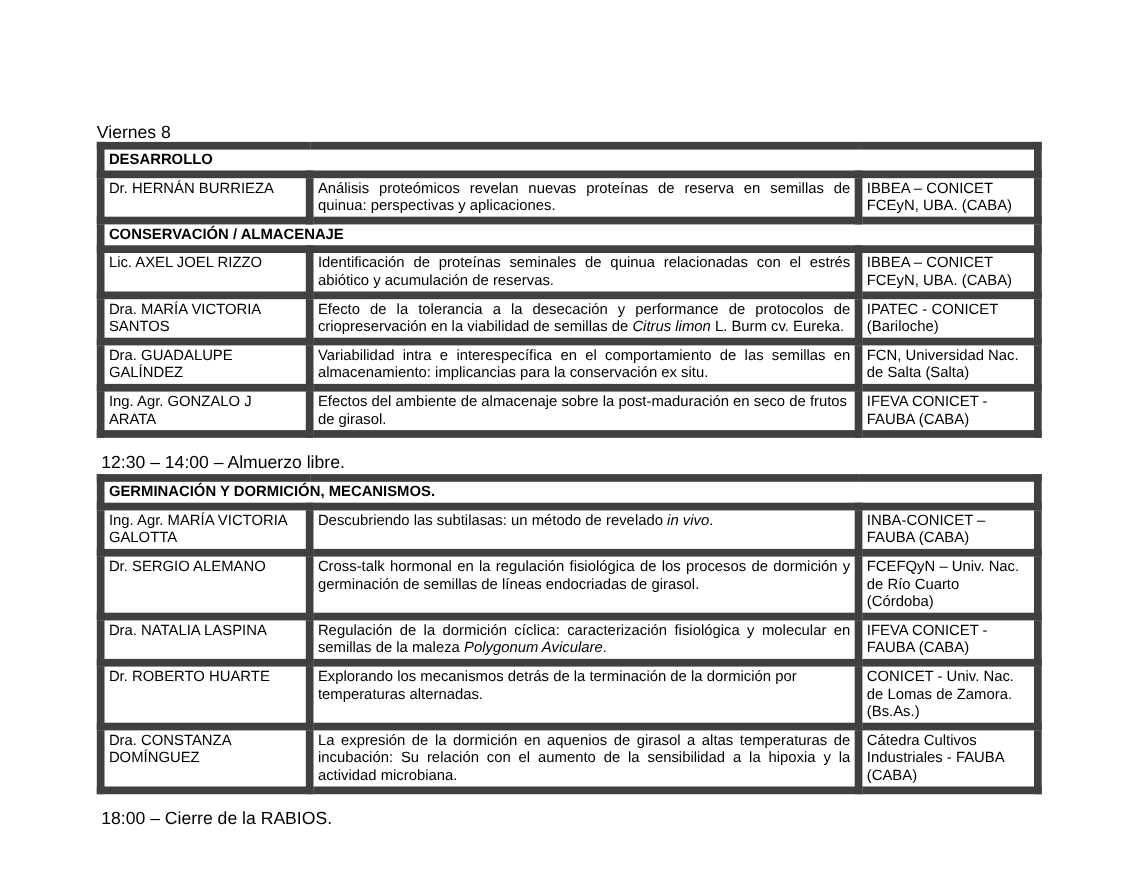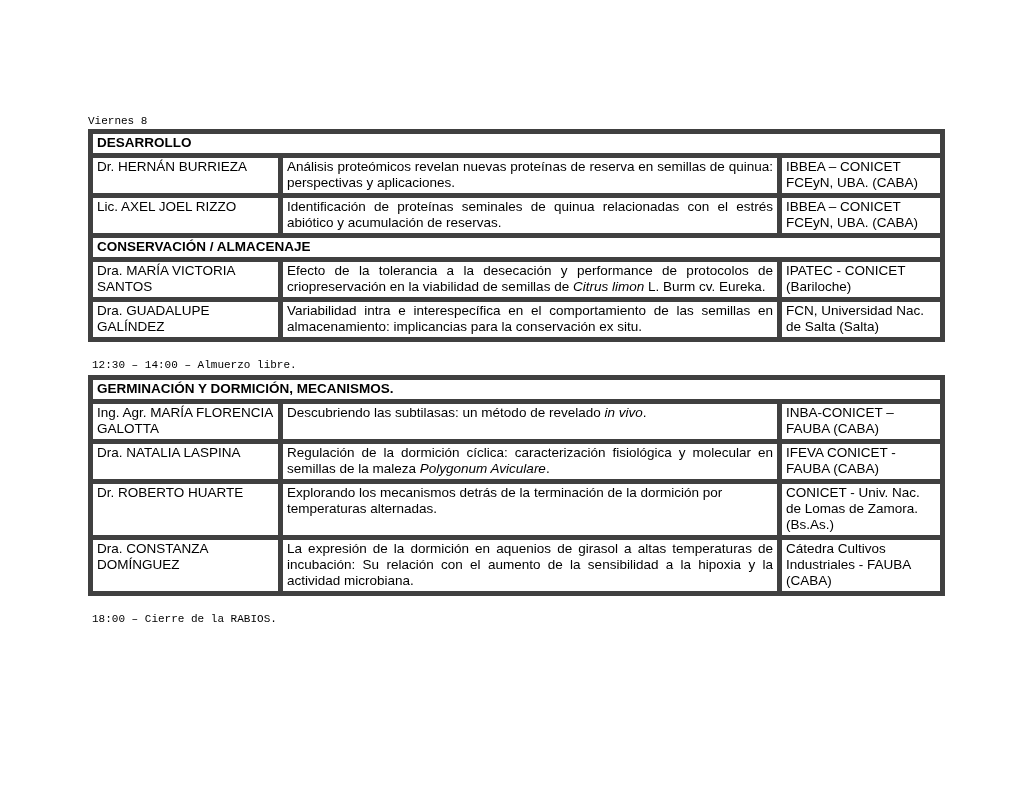--- a/index.html
+++ b/index.html
@@ -16,37 +16,36 @@
     -webkit-font-smoothing: antialiased;
   }
   .page {
     position: absolute;
     left: 88px;
     top: 113px;
     width: 852px;
   }
   p.doc-line {
     margin: 0;
-    font-size: 11px;
+    font-size: 16px;
     line-height: 16px;
     white-space: pre-wrap;
-    font-family: Liberation Mono, monospace;
   }
   p.session-note { margin: 16px 0; }
   p.note { margin: 15px 0 2px 0; padding-left: 4px; }
   table.schedule {
     border-collapse: collapse;
     width: 852px;
     table-layout: fixed;
   }
   col.col-speaker { width: 190px; }
   col.col-talk    { width: 499px; }
   col.col-aff     { width: 163px; }
   table.schedule td {
-    border: 5px solid #404040;
+    border: 7px solid #404040;
     vertical-align: top;
     font-size: 13.5px;
     line-height: 16px;
     padding: 1px 4px 2px 4px;
     overflow: hidden;
   }
   td.section-header {
     font-weight: bold;
     font-size: 15px;
     line-height: 17px;
@@ -72,56 +71,66 @@
   <tbody>
         <tr>
           <td colspan="3" class="section-header">DESARROLLO</td>
         </tr>
         <tr>
           <td class="speaker">Dr. HERNÁN BURRIEZA</td>
           <td class="talk justify"><span>Análisis proteómicos revelan nuevas proteínas de reserva en semillas de quinua: perspectivas y aplicaciones.</span></td>
           <td class="affiliation">IBBEA – CONICET FCEyN, UBA. (CABA)</td>
         </tr>
         <tr>
+          <td colspan="3" class="section-header">CONSERVACIÓN / ALMACENAJE</td>
+        </tr>
+        <tr>
           <td class="speaker">Lic. AXEL JOEL RIZZO</td>
           <td class="talk justify"><span>Identificación de proteínas seminales de quinua relacionadas con el estrés abiótico y acumulación de reservas.</span></td>
           <td class="affiliation">IBBEA – CONICET FCEyN, UBA. (CABA)</td>
-        </tr>
-        <tr>
-          <td colspan="3" class="section-header">CONSERVACIÓN / ALMACENAJE</td>
         </tr>
         <tr>
           <td class="speaker">Dra. MARÍA VICTORIA SANTOS</td>
           <td class="talk justify"><span>Efecto de la tolerancia a la desecación y performance de protocolos de criopreservación en la viabilidad de semillas de </span><i>Citrus limon</i><span> L. Burm cv. Eureka.</span></td>
           <td class="affiliation">IPATEC - CONICET (Bariloche)</td>
         </tr>
         <tr>
           <td class="speaker">Dra. GUADALUPE GALÍNDEZ</td>
           <td class="talk justify"><span>Variabilidad intra e interespecífica en el comportamiento de las semillas en almacenamiento: implicancias para la conservación ex situ.</span></td>
           <td class="affiliation">FCN, Universidad Nac. de Salta (Salta)</td>
+        </tr>
+        <tr>
+          <td class="speaker">Ing. Agr. GONZALO J ARATA</td>
+          <td class="talk"><span>Efectos del ambiente de almacenaje sobre la post-maduración en seco de frutos de girasol.</span></td>
+          <td class="affiliation">IFEVA CONICET - FAUBA (CABA)</td>
         </tr>
       </tbody>
     </table>
 
   <p class="doc-line note">12:30 – 14:00 – Almuerzo libre.</p>
 
   <table class="schedule">
     <colgroup>
       <col class="col-speaker">
         <col class="col-talk">
         <col class="col-aff">
     </colgroup>
   <tbody>
         <tr>
           <td colspan="3" class="section-header">GERMINACIÓN Y DORMICIÓN, MECANISMOS.</td>
         </tr>
         <tr>
-          <td class="speaker">Ing. Agr. MARÍA FLORENCIA GALOTTA</td>
+          <td class="speaker">Ing. Agr. MARÍA VICTORIA GALOTTA</td>
           <td class="talk"><span>Descubriendo las subtilasas: un método de revelado </span><i>in vivo</i><span>.</span></td>
           <td class="affiliation">INBA-CONICET – FAUBA (CABA)</td>
+        </tr>
+        <tr>
+          <td class="speaker">Dr. SERGIO ALEMANO</td>
+          <td class="talk justify"><span>Cross-talk hormonal en la regulación fisiológica de los procesos de dormición y germinación de semillas de líneas endocriadas de girasol.</span></td>
+          <td class="affiliation">FCEFQyN – Univ. Nac. de Río Cuarto (Córdoba)</td>
         </tr>
         <tr>
           <td class="speaker">Dra. NATALIA LASPINA</td>
           <td class="talk justify"><span>Regulación de la dormición cíclica: caracterización fisiológica y molecular en semillas de la maleza </span><i>Polygonum Aviculare</i><span>.</span></td>
           <td class="affiliation">IFEVA CONICET - FAUBA (CABA)</td>
         </tr>
         <tr>
           <td class="speaker">Dr. ROBERTO HUARTE</td>
           <td class="talk"><span>Explorando los mecanismos detrás de la terminación de la dormición por temperaturas alternadas.</span></td>
           <td class="affiliation">CONICET - Univ. Nac. de Lomas de Zamora. (Bs.As.)</td>

